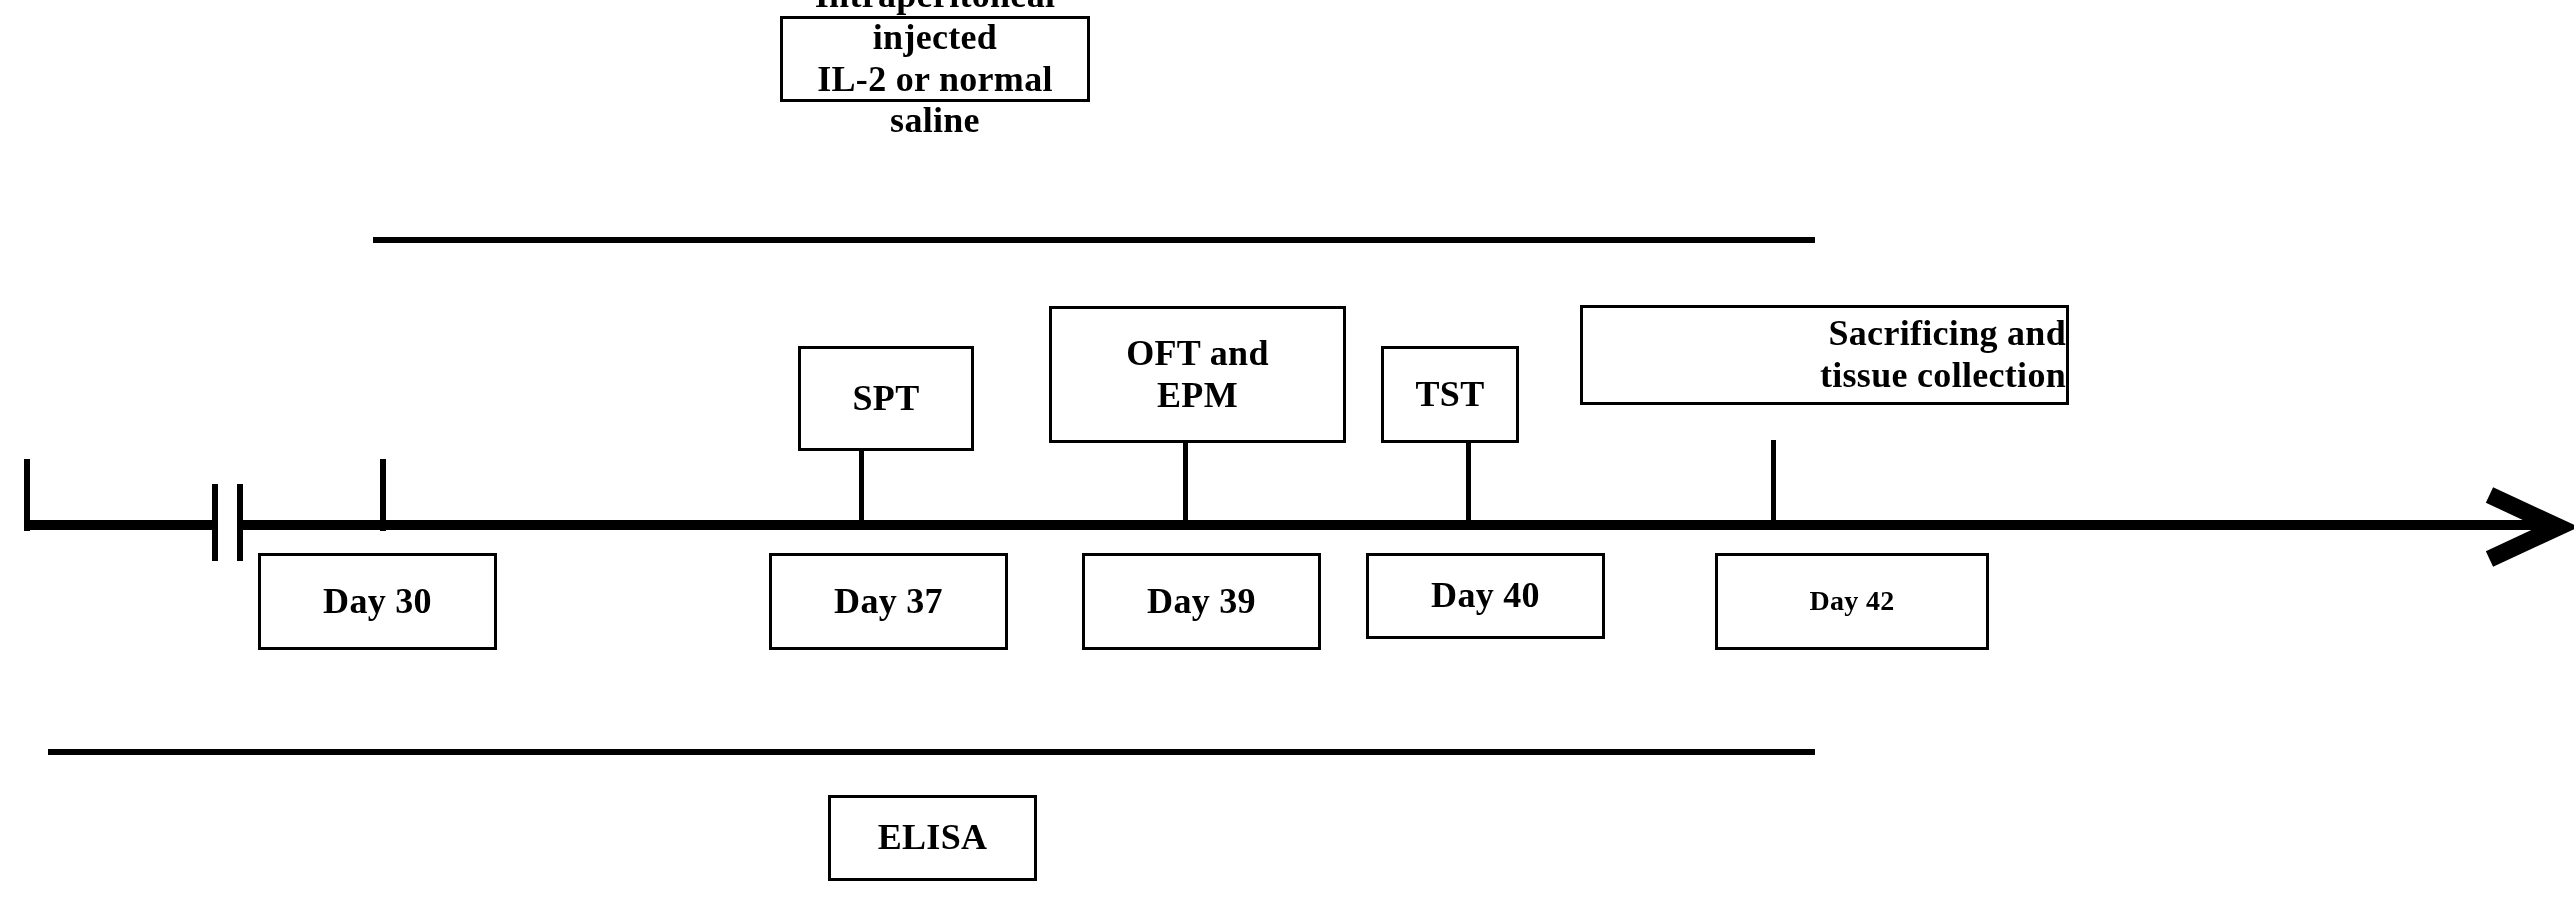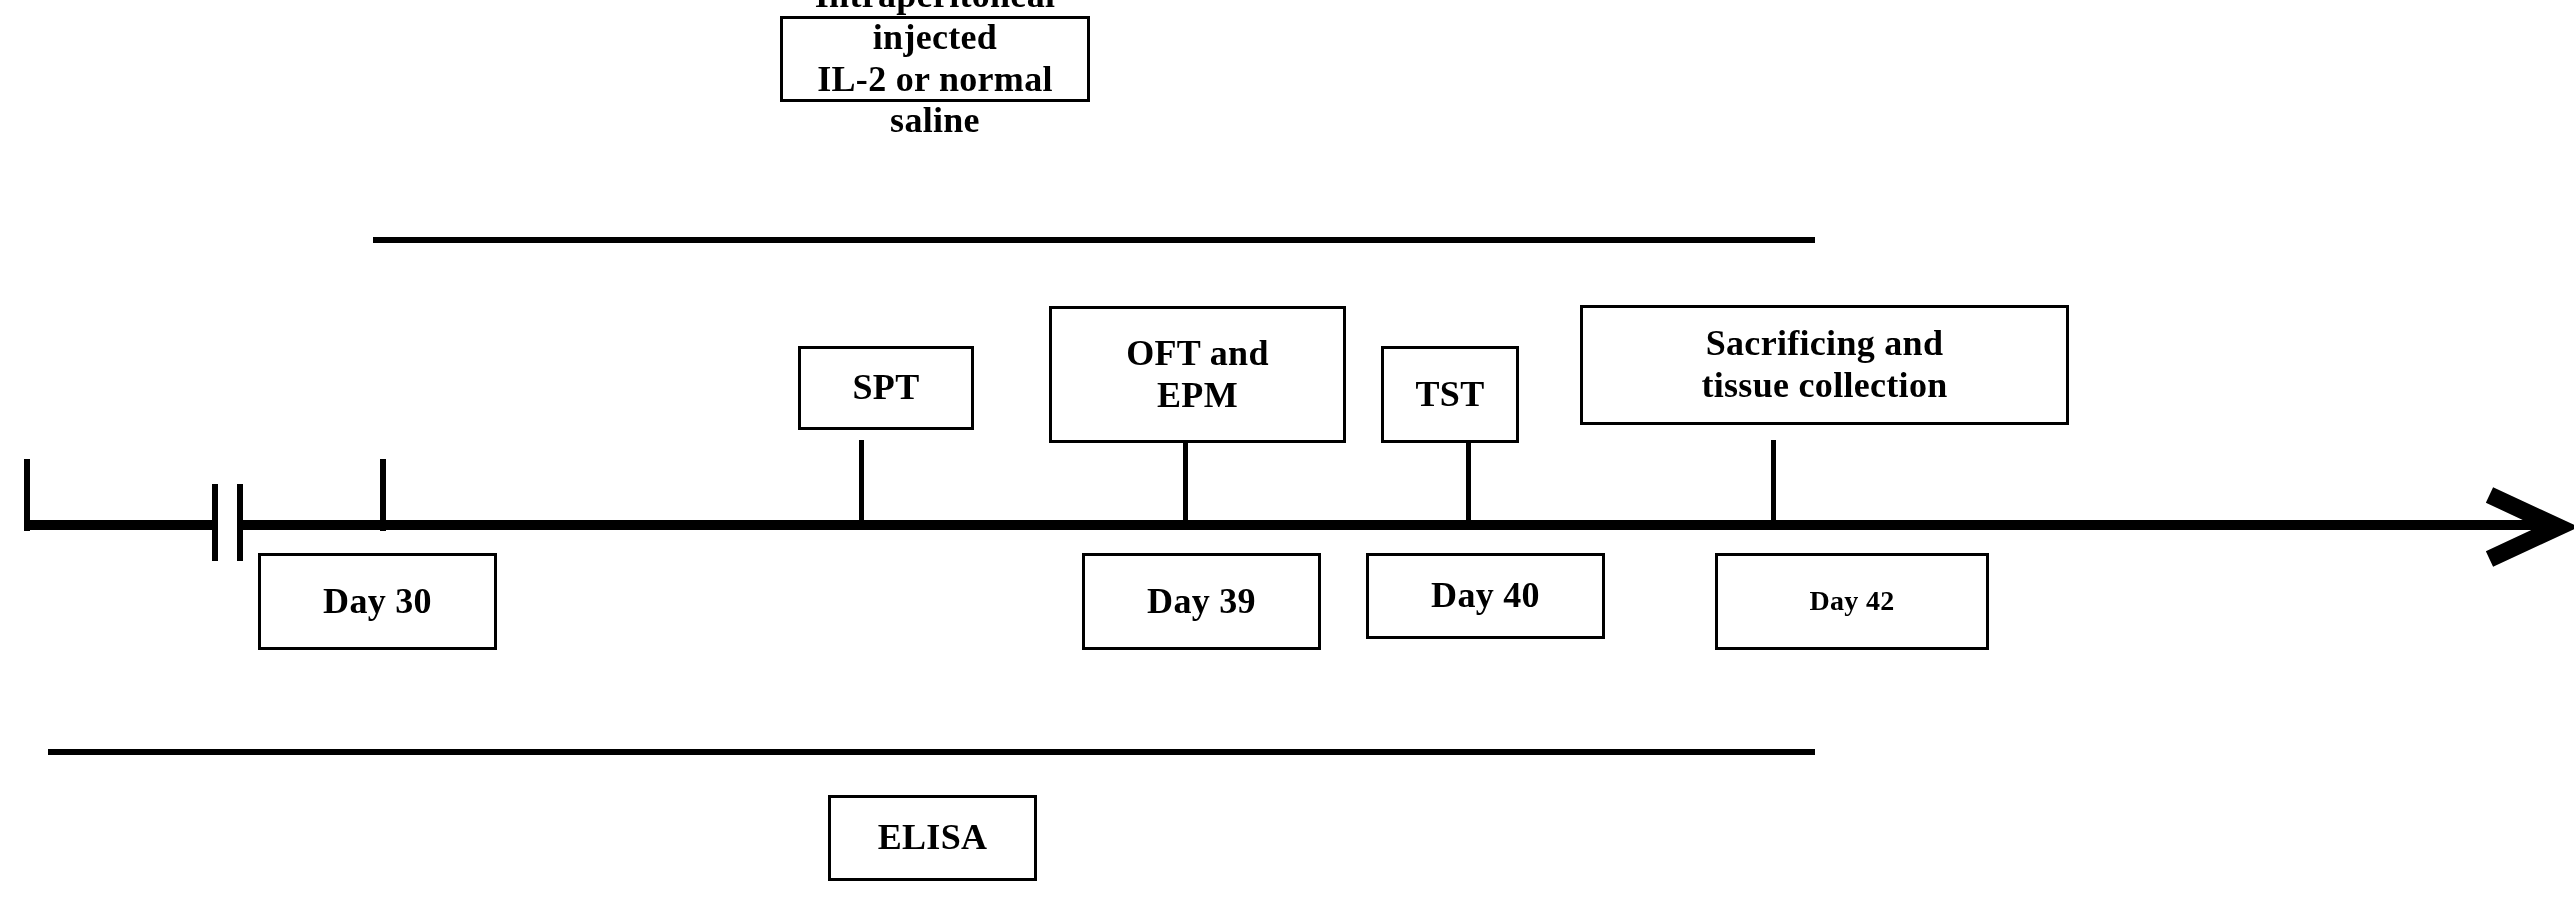--- a/index.html
+++ b/index.html
@@ -78,37 +78,37 @@
 
 <div id="stage">
 
   <div class="nodebox" style="left:780px;top:15.6px;width:310px;height:86px;font-size:36px;">
     <span class="txt">Intraperitoneal injected
 IL-2 or normal saline</span>
   </div>
 
   <div class="rule" style="left:373px;top:237px;width:1442px;"></div>
 
-  <div class="nodebox" style="left:798px;top:346px;width:176px;height:84px;font-size:36px;">
+  <div class="nodebox" style="left:798px;top:346px;width:176px;height:105px;font-size:36px;">
     <span class="txt">SPT</span>
   </div>
   <div class="stem" style="left:859px;top:440px;height:88px;"></div>
 
   <div class="nodebox" style="left:1049px;top:306px;width:297px;height:137px;font-size:36px;">
     <span class="txt">OFT and
 EPM</span>
   </div>
   <div class="stem" style="left:1183px;top:440px;height:88px;"></div>
 
   <div class="nodebox" style="left:1381px;top:346px;width:138px;height:97px;font-size:36px;">
     <span class="txt">TST</span>
   </div>
   <div class="stem" style="left:1466px;top:440px;height:88px;"></div>
 
-  <div class="nodebox" style="left:1580px;top:305px;width:489px;height:120px;font-size:36px;">
+  <div class="nodebox" style="left:1580px;top:305px;width:489px;height:100px;font-size:36px;text-align:right;">
     <span class="txt">Sacrificing and
 tissue collection</span>
   </div>
   <div class="stem" style="left:1771px;top:440px;height:88px;"></div>
 
   <div class="axis-tick" style="left:24px;top:459px;height:72px;"></div>
 
   <div class="axis-break" style="left:212px;top:484px;height:77px;"></div>
   <div class="axis-break" style="left:237px;top:484px;height:77px;"></div>
 
@@ -118,20 +118,23 @@
   <div class="axis-line" style="left:237px;top:520px;width:2311px;"></div>
 
   <svg class="arrow-head" style="left:2480px;top:484px;" width="94" height="86" viewBox="0 0 120 110">
     <polyline points="12,14 100,55 12,96" fill="none" stroke="#000000" stroke-width="22" stroke-linecap="butt" stroke-linejoin="miter"></polyline>
   </svg>
 
   <div class="nodebox" style="left:258px;top:553px;width:239px;height:97px;font-size:36px;font-family:Liberation Serif, serif;">
     <span class="txt">Day 30</span>
   </div>
 
+  <div class="nodebox" style="left:769px;top:553px;width:239px;height:97px;font-size:36px;">
+    <span class="txt">Day 37</span>
+  </div>
 
   <div class="nodebox" style="left:1082px;top:553px;width:239px;height:97px;font-size:36px;">
     <span class="txt">Day 39</span>
   </div>
 
   <div class="nodebox" style="left:1366px;top:553px;width:239px;height:86px;font-size:36px;">
     <span class="txt">Day 40</span>
   </div>
 
   <div class="nodebox" style="left:1715px;top:553px;width:274px;height:97px;font-size:28px;">

